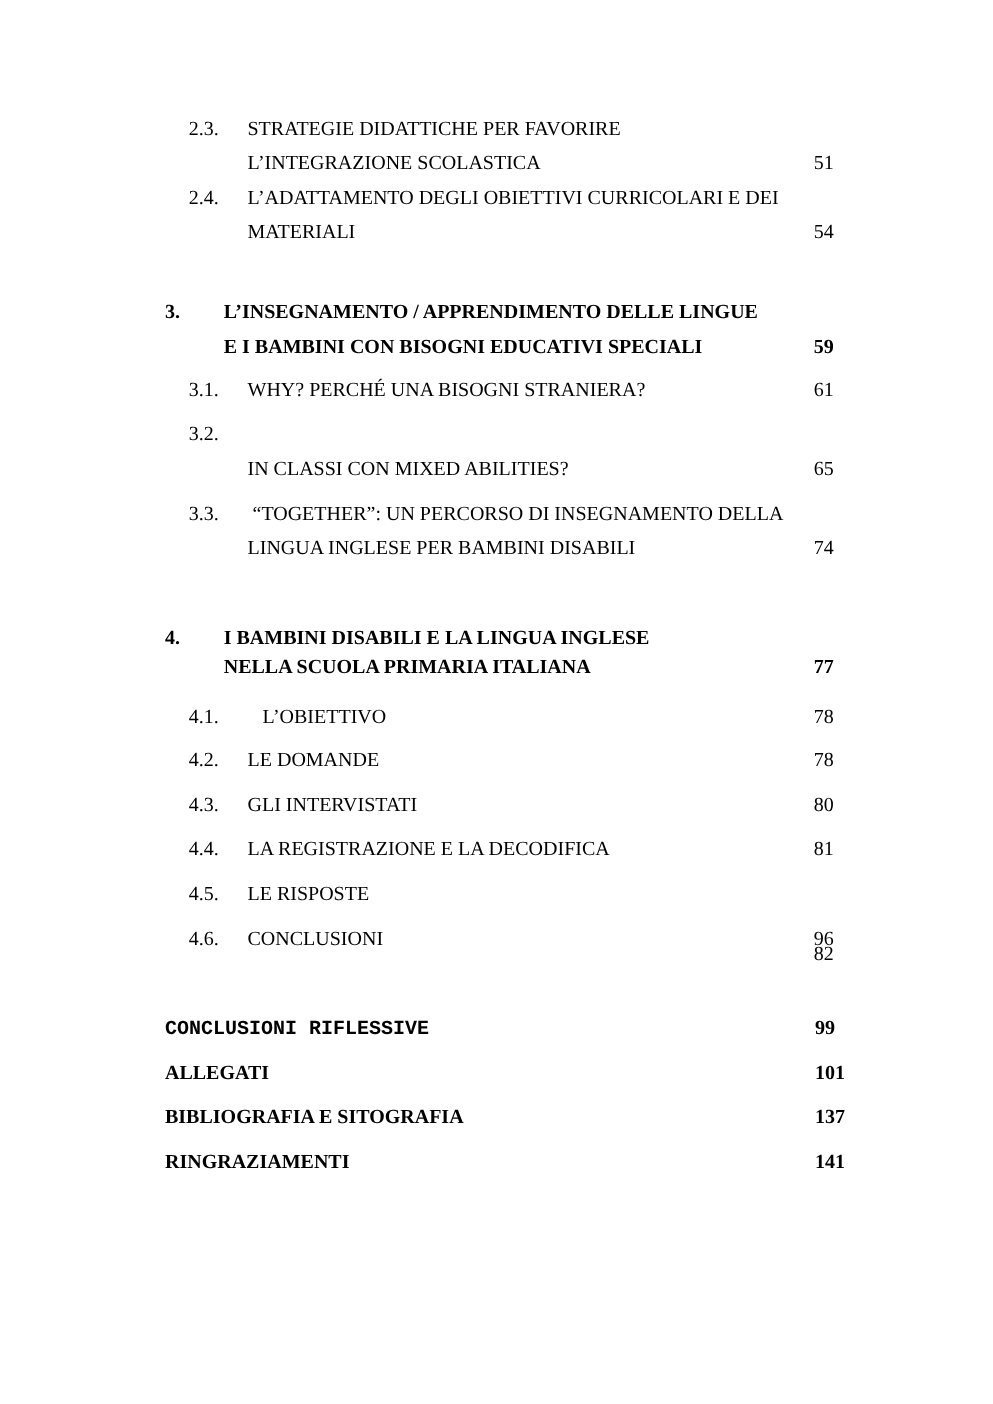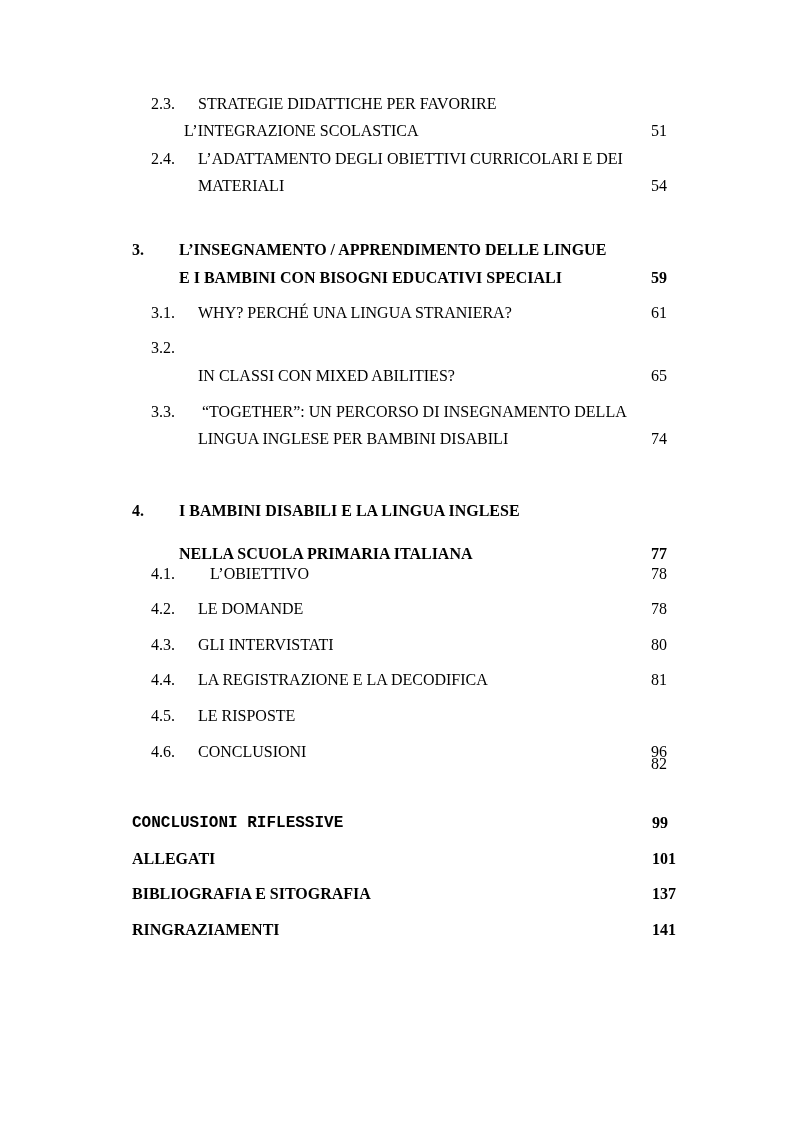--- a/index.html
+++ b/index.html
@@ -14,21 +14,21 @@
 </head>
 <body>
 
 <div>
 
   <div class="line" style="top:94px;">
     <span class="num" style="left:151px;">2.3.</span>
     <span class="title" style="left:198px;">STRATEGIE DIDATTICHE PER FAVORIRE</span>
   </div>
   <div class="line" style="top:121px;">
-    <span class="title" style="left:184px;text-align:center;">L’INTEGRAZIONE SCOLASTICA</span>
+    <span class="title" style="left:198px;text-align:center;">L’INTEGRAZIONE SCOLASTICA</span>
     <span class="page" style="left:627px;">51</span>
   </div>
 
   <div class="line" style="top:149px;">
     <span class="num" style="left:151px;">2.4.</span>
     <span class="title" style="left:198px;">L’ADATTAMENTO DEGLI OBIETTIVI CURRICOLARI E DEI</span>
   </div>
   <div class="line" style="top:176px;">
     <span class="title" style="left:198px;">MATERIALI</span>
     <span class="page" style="left:627px;">54</span>
@@ -38,21 +38,21 @@
     <span class="num" style="left:132px;">3.</span>
     <span class="title" style="left:179px;">L’INSEGNAMENTO / APPRENDIMENTO DELLE LINGUE</span>
   </div>
   <div class="line bold" style="top:268px;">
     <span class="title" style="left:179px;">E I BAMBINI CON BISOGNI EDUCATIVI SPECIALI</span>
     <span class="page" style="left:627px;">59</span>
   </div>
 
   <div class="line" style="top:303px;">
     <span class="num" style="left:151px;">3.1.</span>
-    <span class="title" style="left:198px;">WHY? PERCHÉ UNA LINGUA STRANIERA?</span>
+    <span class="title" style="left:198px;">WHY? PERCHÉ UNA BISOGNI STRANIERA?</span>
     <span class="page" style="left:627px;">61</span>
   </div>
 
   <div class="line" style="top:338px;">
     <span class="num" style="left:151px;">3.2.</span>
   </div>
   <div class="line" style="top:366px;">
     <span class="title" style="left:198px;">IN CLASSI CON MIXED ABILITIES?</span>
     <span class="page" style="left:627px;">65</span>
   </div>
@@ -63,21 +63,21 @@
   </div>
   <div class="line" style="top:429px;">
     <span class="title" style="left:198px;">LINGUA INGLESE PER BAMBINI DISABILI</span>
     <span class="page" style="left:627px;">74</span>
   </div>
 
   <div class="line bold" style="top:501px;">
     <span class="num" style="left:132px;">4.</span>
     <span class="title" style="left:179px;">I BAMBINI DISABILI E LA LINGUA INGLESE</span>
   </div>
-  <div class="line bold" style="top:544px;">
+  <div class="line bold" style="top:524px;">
     <span class="title" style="left:179px;">NELLA SCUOLA PRIMARIA ITALIANA</span>
     <span class="page" style="left:627px;">77</span>
   </div>
 
   <div class="line" style="top:564px;">
     <span class="num" style="left:151px;">4.1.</span>
     <span class="title" style="left:198px;margin-left:12px;">L’OBIETTIVO</span>
     <span class="page" style="left:627px;">78</span>
   </div>
 

